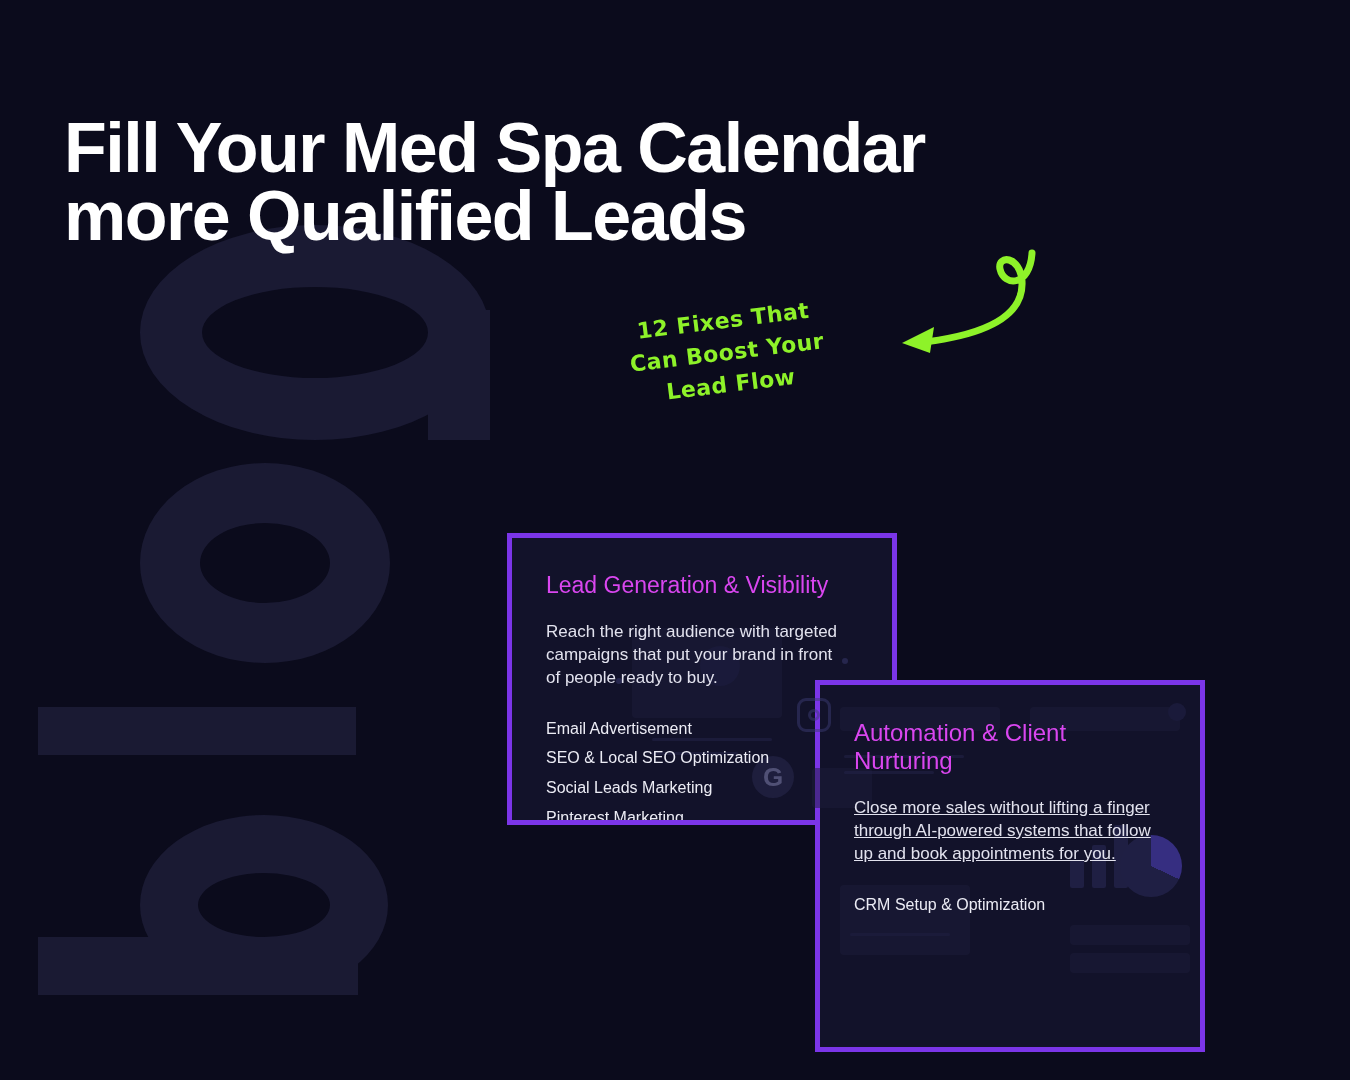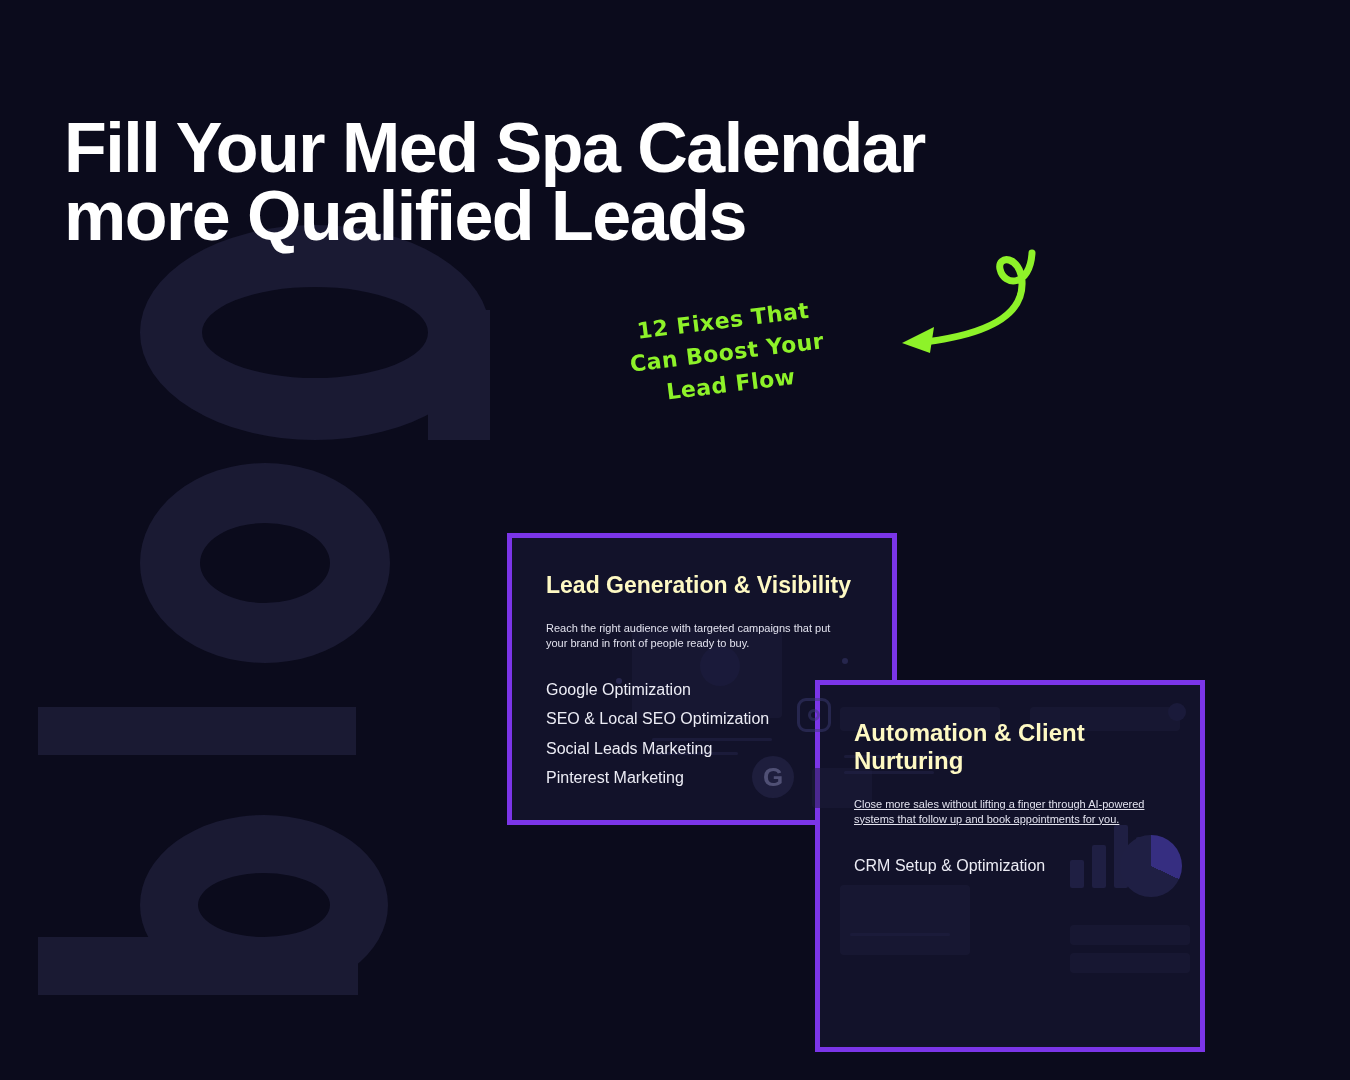--- a/index.html
+++ b/index.html
@@ -113,28 +113,28 @@
     border: 5px solid #7b35e8;
     background: #12122a;
     overflow: hidden;
   }
   .card-inner {
     position: relative;
     z-index: 2;
     padding: 34px 34px 26px 34px;
   }
   .card-title {
-    color: #fef9c3;
+    color: #d946ef;
     font-size: 23px;
-    font-weight: bold;
+    font-weight: normal;
     margin: 0 0 22px 0;
   }
   .card-desc {
     color: #e2e2ee;
-    font-size: 11px;
+    font-size: 17px;
     line-height: 1.35;
     margin: 0 0 24px 0;
     max-width: 300px;
   }
   .card-list { list-style: none; margin: 0; padding: 0; }
   .card-list li {
     color: #ececf5;
     font-size: 16px;
     line-height: 1.85;
   }
@@ -247,21 +247,21 @@
       <div class="art-g" style="left:240px;top:218px;">G</div>
       <div class="art-ig" style="left:285px;top:160px;"></div>
       <div class="art-dot" style="left:104px;top:140px;"></div>
       <div class="art-dot" style="left:330px;top:120px;"></div>
       <div class="art-box" style="left:300px;top:230px;width:60px;height:40px;"></div>
     </div>
     <div class="card-inner">
       <h2 class="card-title">Lead Generation &amp; Visibility</h2>
       <p class="card-desc">Reach the right audience with targeted campaigns that put your brand in front of people ready to buy.</p>
       <ul class="card-list">
-        <li>Google Optimization</li>
+        <li>Email Advertisement</li>
         <li>SEO &amp; Local SEO Optimization</li>
         <li>Social Leads Marketing</li>
         <li>Pinterest Marketing</li>
       </ul>
     </div>
   </div>
 
   <div class="card" id="card-auto">
     <div class="art">
       <div class="art-box" style="left:20px;top:22px;width:160px;height:24px;"></div>

